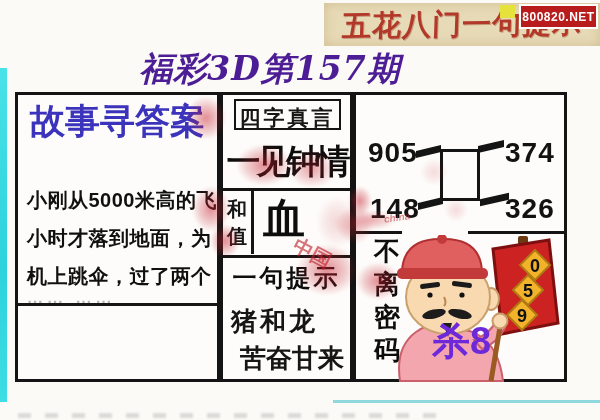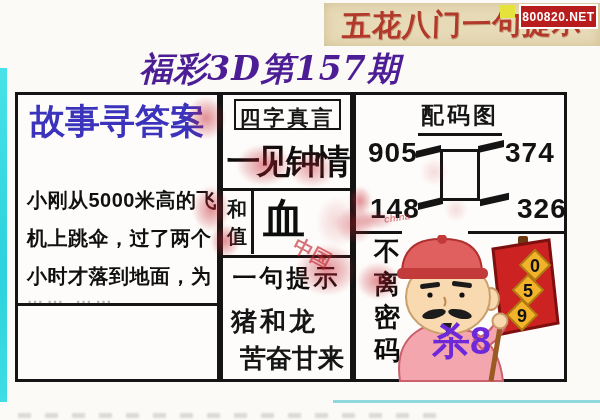--- a/index.html
+++ b/index.html
@@ -58,21 +58,21 @@
   .mid-header2{position:absolute;left:0;right:0;top:167px;text-align:center;
     font-weight:bold;font-size:24px;letter-spacing:3px;white-space:nowrap;color:#0d0d0d;}
   .hint1{position:absolute;left:8px;top:209px;font-weight:bold;font-size:26px;letter-spacing:3px;white-space:nowrap;}
   .hint2{position:absolute;left:17px;top:246px;font-weight:bold;font-size:26px;letter-spacing:0;white-space:nowrap;}
   
   .code-header{position:absolute;left:0;right:0;top:5px;text-align:center;}
   .code-header .txt{display:inline-block;font-weight:bold;font-size:23px;letter-spacing:3px;
     border-bottom:3px solid #141414;padding:0 3px 2px;}
   .code{position:absolute;font-weight:bold;font-size:28px;line-height:30px;letter-spacing:1px;color:#121212;}
   .code.tl{left:12px;top:43px;} .code.tr{left:149px;top:43px;}
-  .code.bl{left:14px;top:99px;} .code.br{left:149px;top:99px;margin-left:12px;}
+  .code.bl{left:14px;top:99px;} .code.br{left:149px;top:99px;}
   .code-square{position:absolute;left:84px;top:54px;width:40px;height:52px;border:3px solid #141414;box-sizing:border-box;}
   .dash{position:absolute;height:7px;background:#141414;transform:skewY(-13deg);}
   .dash.d1{left:60px;top:53px;width:25px;}
   .dash.d2{left:122px;top:48px;width:26px;}
   .dash.d3{left:62px;top:105px;width:25px;}
   .dash.d4{left:124px;top:101px;width:29px;}
   .right-divider{position:absolute;left:0;right:0;top:136px;border-top:3px solid #141414;}
   .white-patch{position:absolute;left:46px;top:126px;width:66px;height:36px;background:#fdfcfa;}
   .vert-label{position:absolute;left:16px;top:143px;width:30px;display:flex;flex-direction:column;align-items:center;}
   .vert-label span{font-weight:bold;font-size:26px;line-height:27px;margin-bottom:6px;color:#0d0d0d;}
@@ -100,22 +100,22 @@
   <div class="wm-box">
     <span class="txt">800820.NET</span>
   </div>
 
   <div class="page-title">福彩3D第157期</div>
 
   <div class="box left-box">
     <div class="story-title">故事寻答案</div>
     <div class="story-text">
       <div>小刚从5000米高的飞</div>
+      <div>小时才落到地面，为</div>
       <div>机上跳伞，过了两个</div>
-      <div>小时才落到地面，为</div>
       <div class="faint">⋯⋯  ⋯⋯</div>
     </div>
     <div class="left-divider"></div>
   </div>
 
   <div class="box mid-box">
     <div class="mid-header1">
       <span class="txt">四字真言</span>
     </div>
     <div class="phrase">一见钟情</div>
@@ -125,23 +125,20 @@
       <span>值</span>
     </div>
     <div class="sum-value">血</div>
     <div class="mid-div2"></div>
     <div class="mid-header2">一句提示</div>
     <div class="hint1">猪和龙</div>
     <div class="hint2">苦奋甘来</div>
   </div>
 
   <div class="box right-box">
-    <div class="code-header">
-      <span class="txt">配码图</span>
-    </div>
     <div class="code tl">905</div>
     <div class="code tr">374</div>
     <div class="code bl">148</div>
     <div class="code br">326</div>
     <div class="code-square"></div>
     <div class="dash d1"></div>
     <div class="dash d2"></div>
     <div class="dash d3"></div>
     <div class="dash d4"></div>
     <div class="right-divider"></div>

